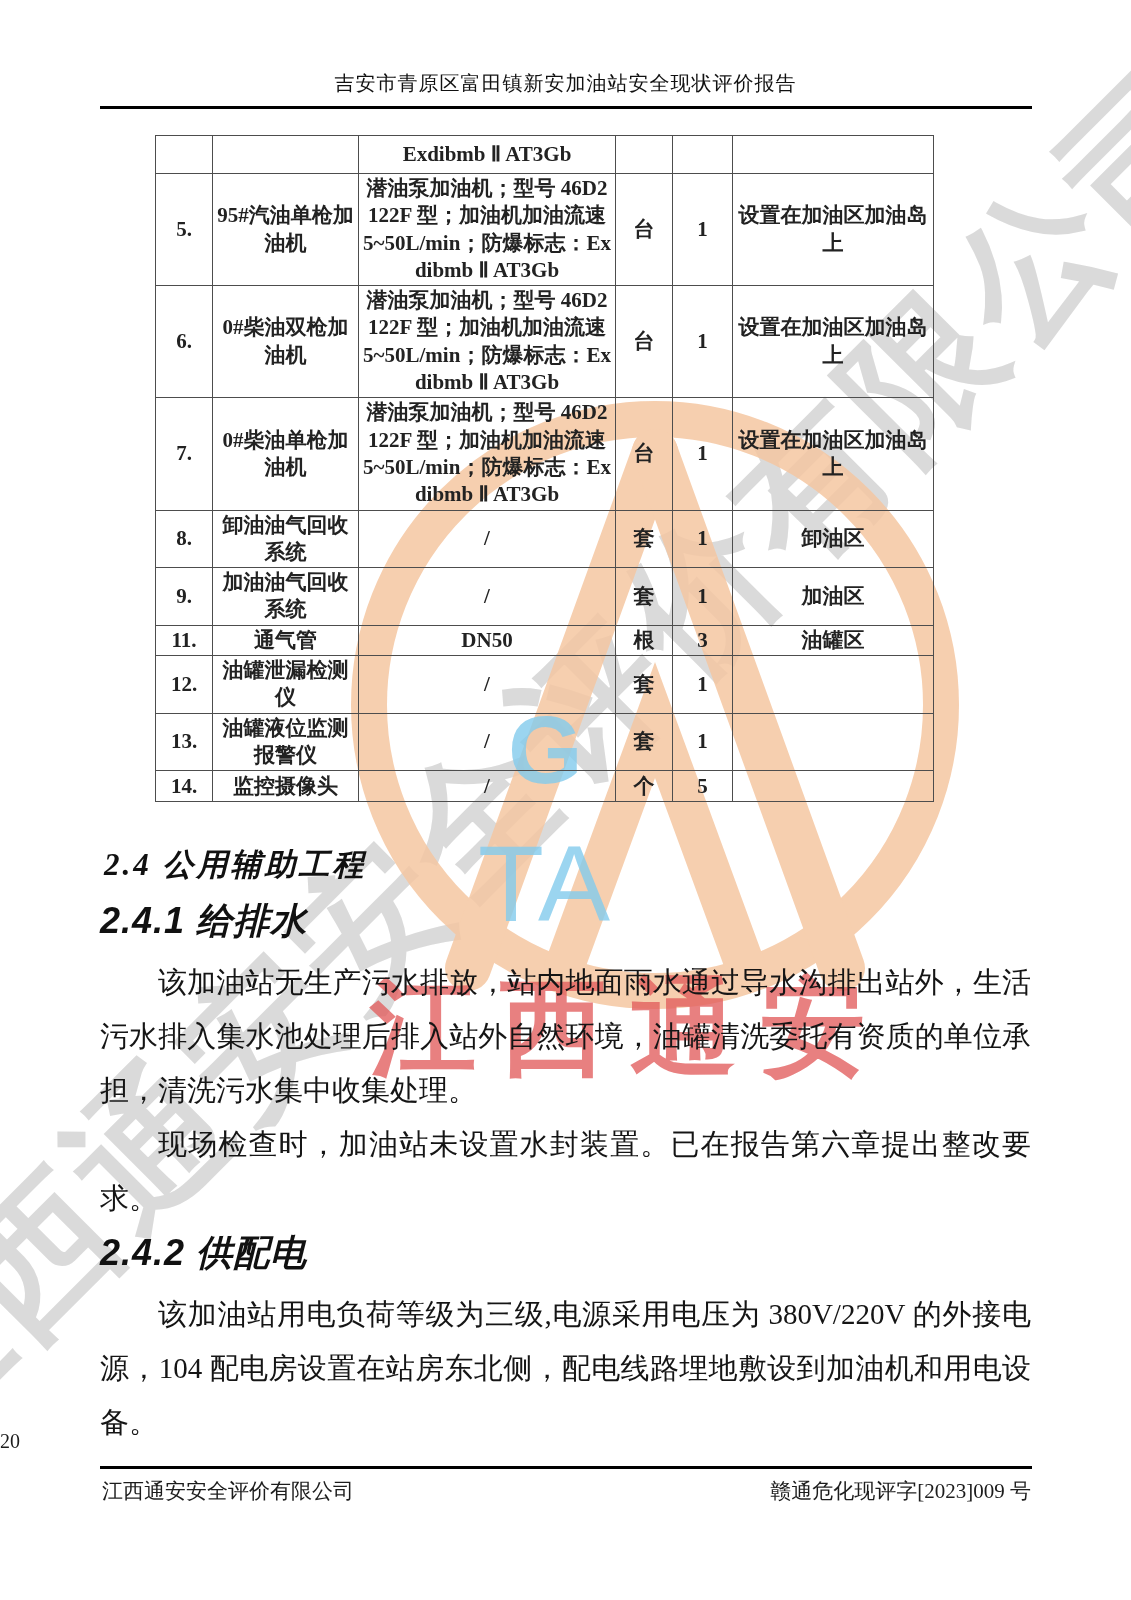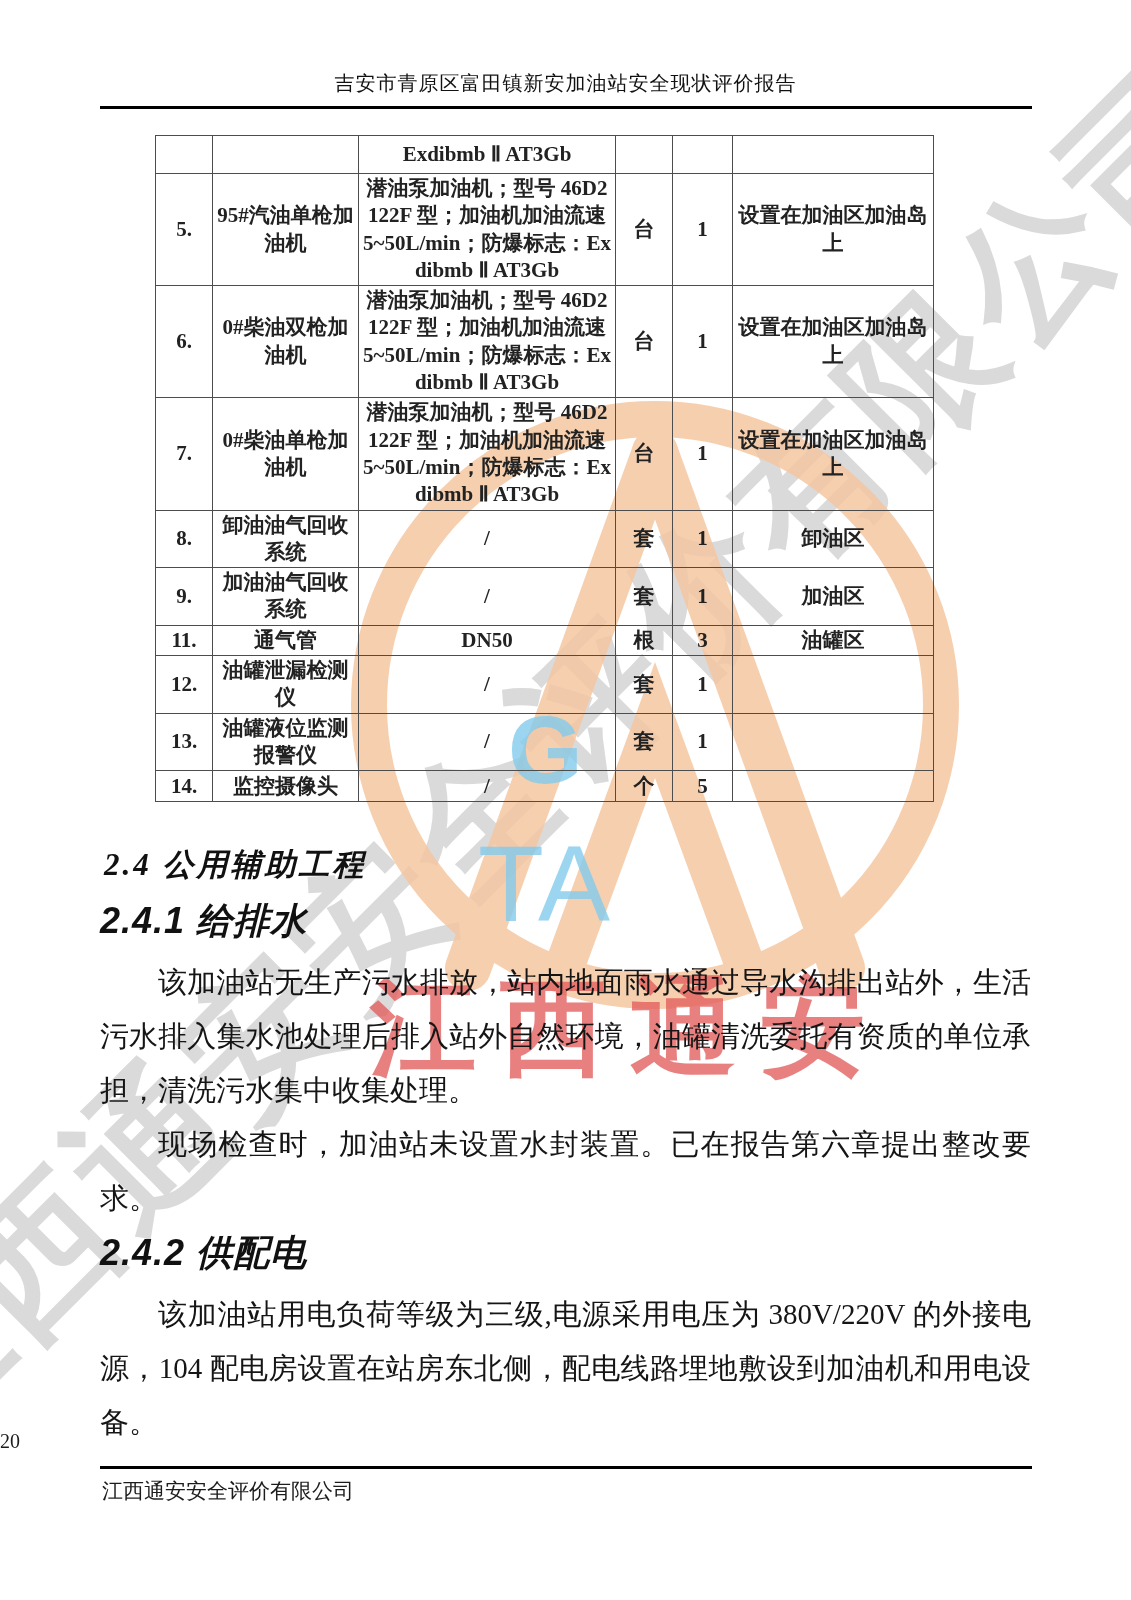--- a/index.html
+++ b/index.html
@@ -208,15 +208,16 @@
       <div class="h-hei">2.4.1 给排水</div>
       <p class="para">该加油站无生产污水排放，站内地面雨水通过导水沟排出站外，生活污水排入集水池处理后排入站外自然环境，油罐清洗委托有资质的单位承担，清洗污水集中收集处理。</p>
       <p class="para">现场检查时，加油站未设置水封装置。已在报告第六章提出整改要求。</p>
       <div class="h-hei second">2.4.2 供配电</div>
       <p class="para">该加油站用电负荷等级为三级,电源采用电压为 380V/220V 的外接电源，104 配电房设置在站房东北侧，配电线路埋地敷设到加油机和用电设备。</p>
     </div>
 
     <div class="page-number">20</div>
     <div class="footer-rule"></div>
     <div class="footer-left">江西通安安全评价有限公司</div>
+    <div class="footer-right">赣通危化现评字[2023]009 号</div>
 
   </div>
 </div>
 
 </body></html>

